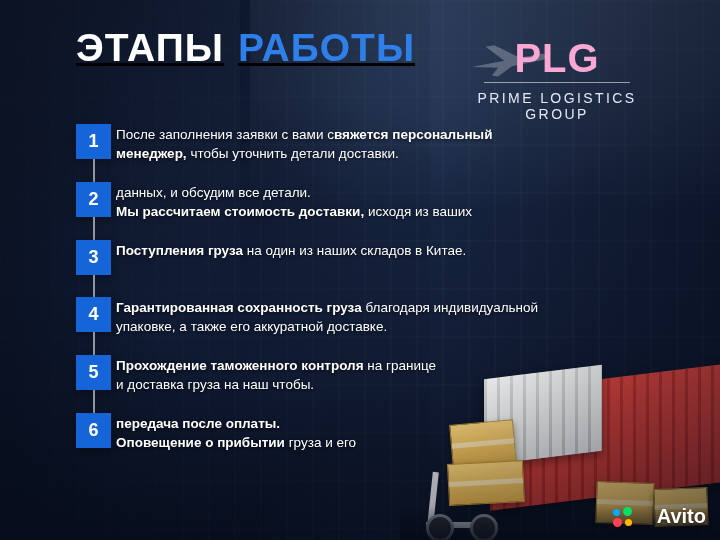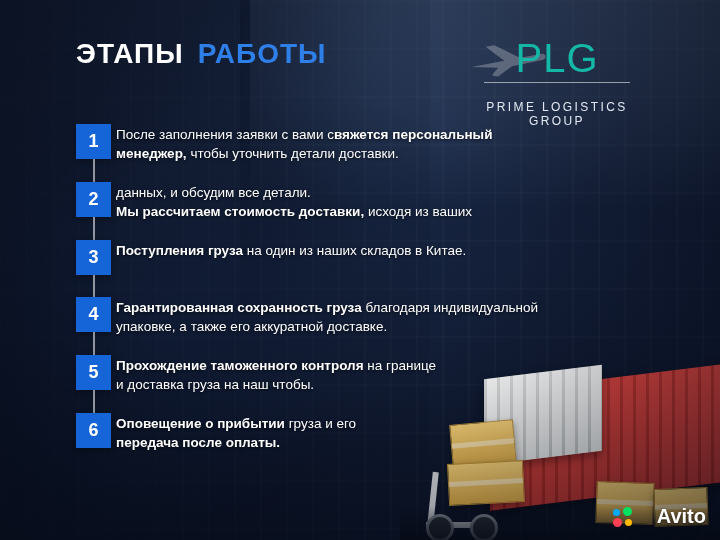--- a/index.html
+++ b/index.html
@@ -59,26 +59,27 @@
   .dark-left {
     position: absolute;
     left: 0; top: 0; width: 430px; height: 540px;
     background: linear-gradient(90deg, rgba(8,14,30,0.72) 0%, rgba(8,14,30,0.55) 55%, rgba(8,14,30,0.10) 100%);
   }
 
   
   .title {
     position: absolute;
     left: 76px;
-    top: 40px;
-    font-size: 28px;
+    top: 28px;
+    font-size: 39px;
     font-weight: bold;
     letter-spacing: 1px;
     line-height: 1;
     white-space: nowrap;
+    text-decoration: underline;
   }
   .title .w1 { color: #ffffff; }
   .title .w2 { color: #2f7fe8; margin-left: 14px; }
 
   
   .logo {
     position: absolute;
     right: 68px;
     top: 36px;
     width: 190px;
@@ -89,29 +90,29 @@
     position: absolute;
     left: 8px;
     top: 4px;
     width: 78px;
     height: 40px;
     opacity: 0.85;
   }
   .logo .mark {
     position: relative;
     font-size: 40px;
-    font-weight: normal;
-    color: #14b8a6;
+    font-weight: bold;
+    color: #f9a8d4;
     letter-spacing: 1px;
     line-height: 44px;
   }
   .logo .sub {
     position: relative;
-    margin-top: 20px;
-    font-size: 12px;
+    margin-top: 10px;
+    font-size: 14px;
     letter-spacing: 2.4px;
     color: #e3e9f4;
   }
   .logo .rule {
     position: absolute;
     left: 22px;
     right: 22px;
     top: 46px;
     height: 1px;
     background: rgba(255,255,255,0.55);
@@ -359,22 +360,22 @@
       <div class="text">
         <span class="ln"><b>Прохождение таможенного контроля</b><span> на границе</span></span>
         <span class="ln"><span>и доставка груза на наш чтобы.</span></span>
       </div>
     </div>
 
     <div class="step">
       <div class="num">6</div>
 
       <div class="text">
+        <span class="ln"><b>передача после оплаты.</b></span>
         <span class="ln"><b>Оповещение о прибытии</b><span> груза и его</span></span>
-        <span class="ln"><b>передача после оплаты.</b></span>
       </div>
     </div>
 
   </div>
 
   <div class="avito">
     <span class="dots">
       <i class="d1"></i>
         <i class="d2"></i>
         <i class="d3"></i>

